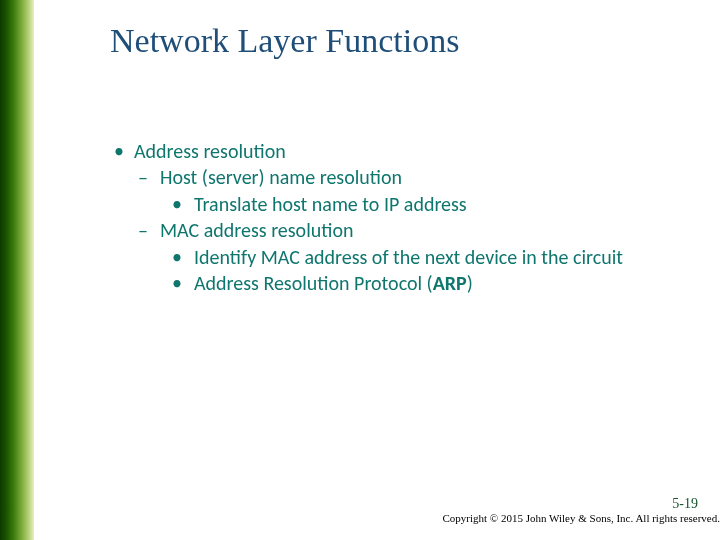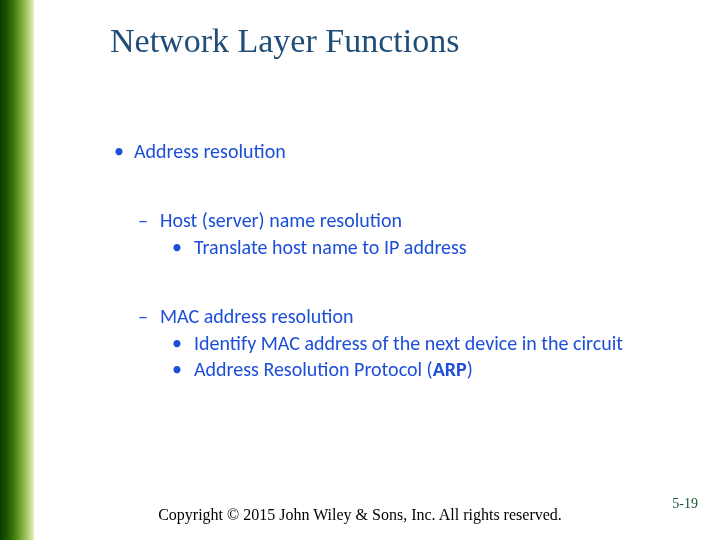--- a/index.html
+++ b/index.html
@@ -24,37 +24,37 @@
     font-family: "Times New Roman", Georgia, serif;
     font-size: 34px;
     color: #1f4e79;
     font-weight: 400;
   }
   .content {
     position: absolute;
     left: 110px; top: 138px;
     width: 560px;
     font-size: 20px;
-    color: #1d4ed8;
+    color: #0f766e;
     line-height: 1.32;
   }
   .lvl1 { margin-left: 0; position: relative; padding-left: 24px; }
   .lvl1::before { content: "•"; position: absolute; left: 4px; top: 0; }
-  .lvl2 { margin-left: 24px; position: relative; padding-left: 26px; margin-top: 43px; }
+  .lvl2 { margin-left: 24px; position: relative; padding-left: 26px; }
   .lvl2::before { content: "–"; position: absolute; left: 4px; top: 0; }
   .lvl3 { margin-left: 56px; position: relative; padding-left: 28px; }
   .lvl3::before { content: "•"; position: absolute; left: 6px; top: 0; }
   .b { font-weight: 700; }
   .copyright {
     position: absolute;
     bottom: 16px;
     width: 100%;
-    text-align: center;
+    text-align: right;
     font-family: "Times New Roman", Georgia, serif;
-    font-size: 16px;
+    font-size: 11px;
     color: #000;
   }
   .pagenum {
     position: absolute;
     right: 22px; bottom: 28px;
     font-family: "Times New Roman", Georgia, serif;
     font-size: 14px;
     color: #14532d;
   }
 </style>

